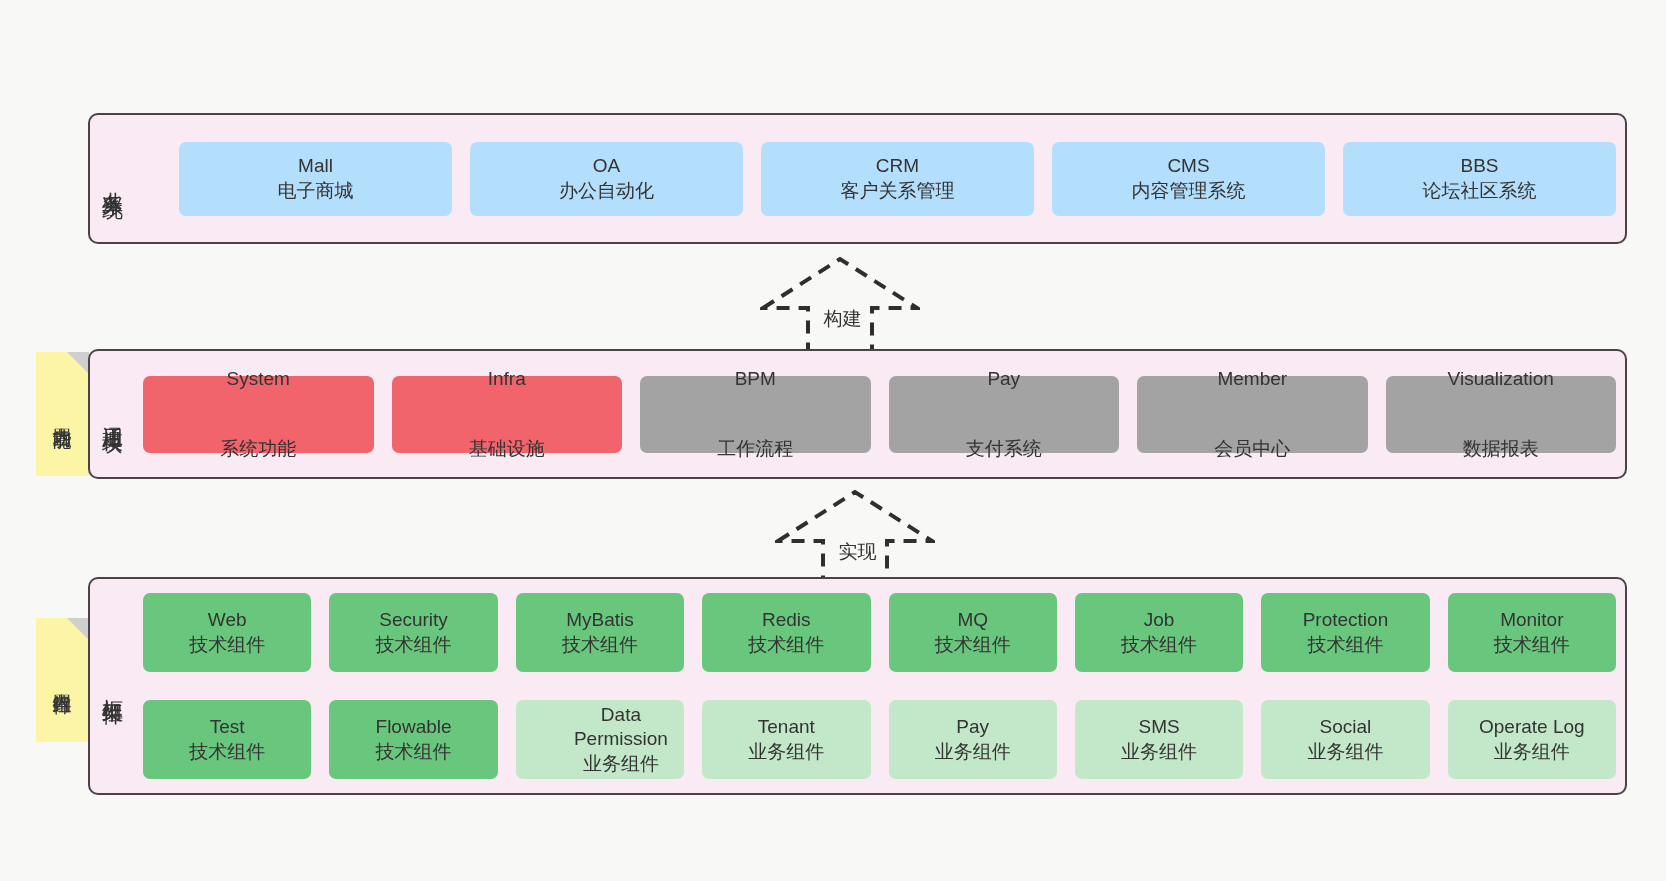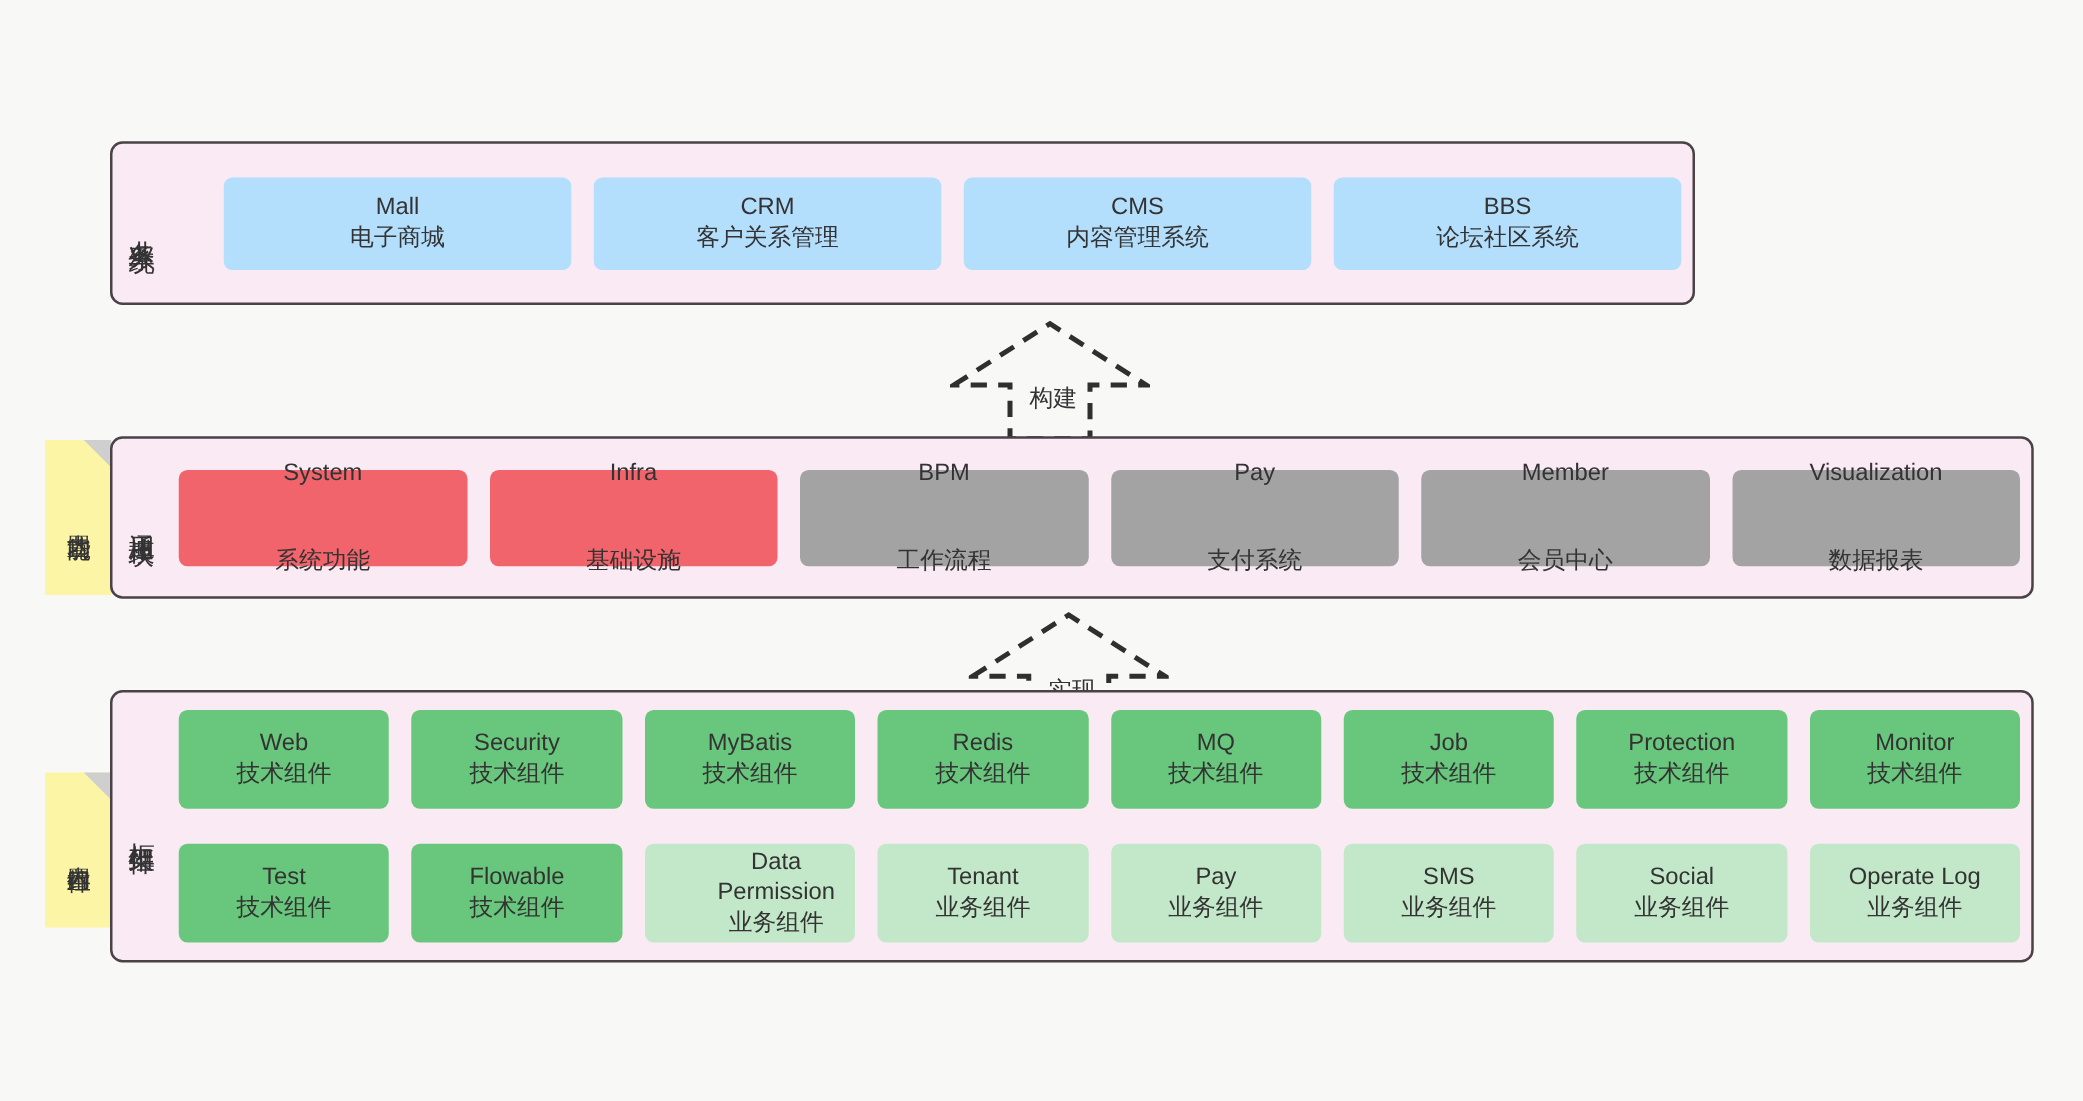--- a/index.html
+++ b/index.html
@@ -83,29 +83,29 @@
   .card.wrap .ln { white-space: normal; margin-left: 42px; }
 
   
   .c-blue       { background: #b3defc; }
   .c-red        { background: #f1646c; }
   .c-pink       { background: #a3a3a3; }
   .c-green      { background: #68c77c; }
   .c-greenlight { background: #c3e8c9; }
 
   
-  #layer-business { left: 88px; top: 113px; width: 1268px; height: 131px; gap: 36px; }
+  #layer-business { left: 88px; top: 113px; width: 1539px; height: 131px; gap: 36px; }
   #layer-business .card { height: 74px; }
 
   
   #layer-common { left: 88px; top: 349px; width: 1539px; height: 130px; }
   #layer-common .card { height: 77px; gap: 45px; }
 
   
-  #layer-framework { left: 88px; top: 552px; width: 1539px; height: 218px; }
+  #layer-framework { left: 88px; top: 577px; width: 1539px; height: 218px; }
   #layer-framework .cards { flex-direction: column; padding: 0; }
   #layer-framework .grid-row {
     display: flex;
     flex: 1 1 0;
     align-items: center;
   }
   #layer-framework .card-col { padding: 0 9px; }
   #layer-framework .card { height: 79px; }
 
   
@@ -168,20 +168,26 @@
     <div class="layer-label">业务系统</div>
     <div class="cards">
 
       <div class="card-col">
         <div class="card c-blue">
           <span class="ln">Mall</span>
           <span class="ln">电子商城</span>
         </div>
       </div>
 
+      <div class="card-col">
+        <div class="card c-blue">
+          <span class="ln">OA</span>
+          <span class="ln">办公自动化</span>
+        </div>
+      </div>
 
 
       <div class="card-col">
         <div class="card c-blue">
           <span class="ln">CRM</span>
           <span class="ln">客户关系管理</span>
         </div>
       </div>
 
       <div class="card-col">

